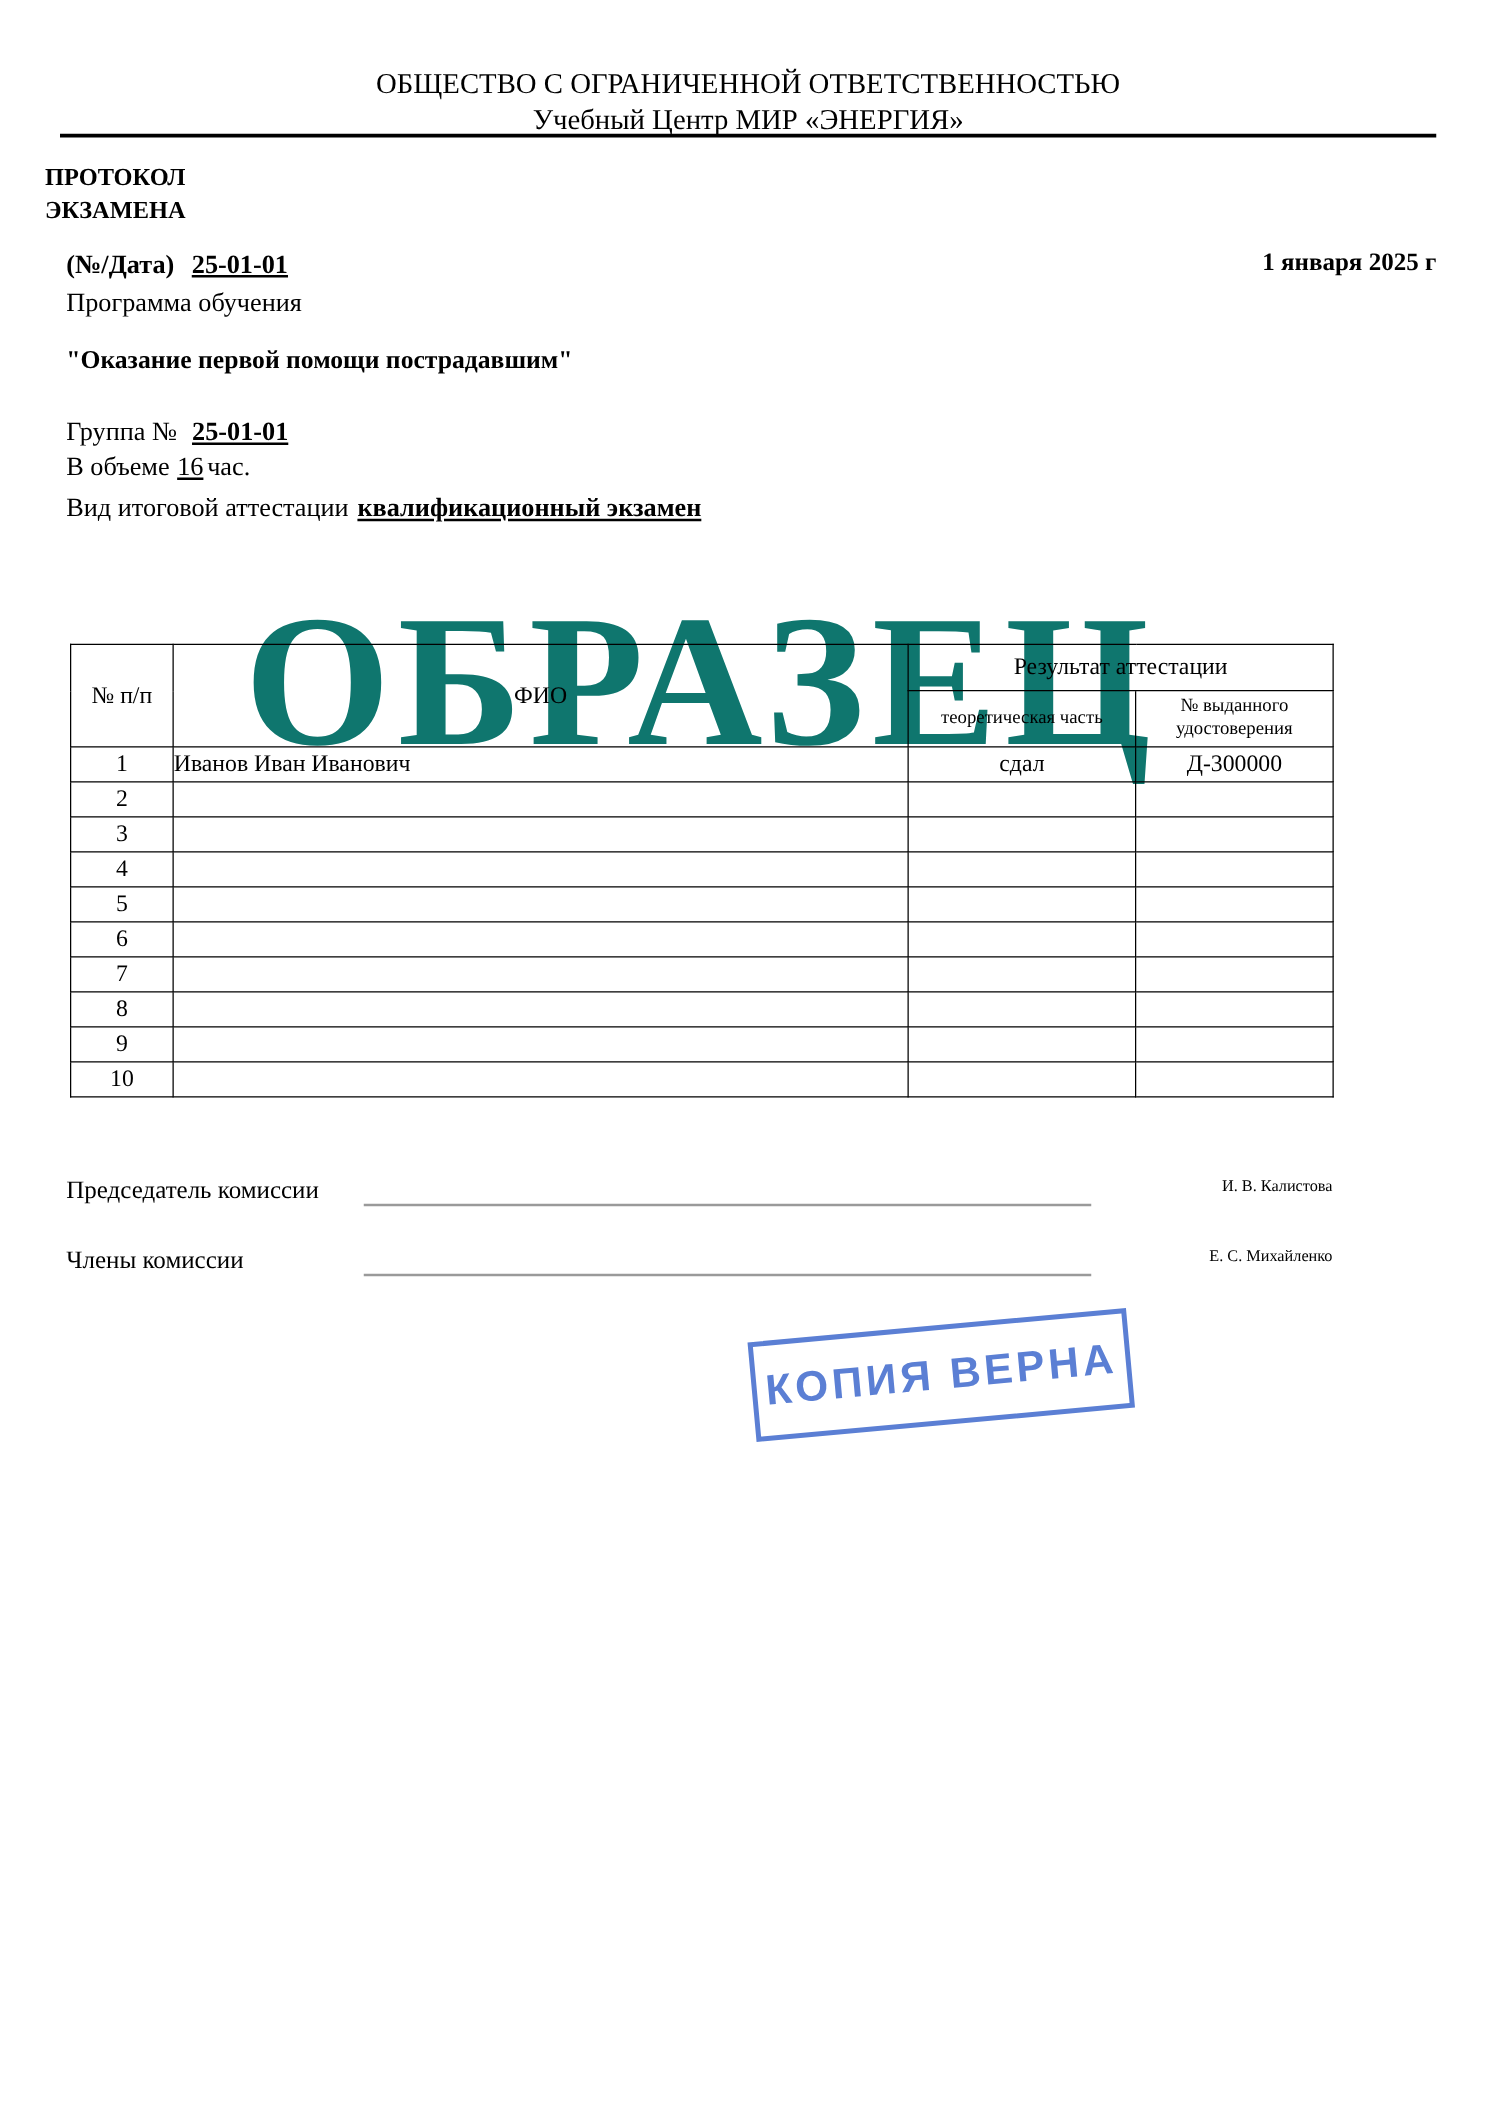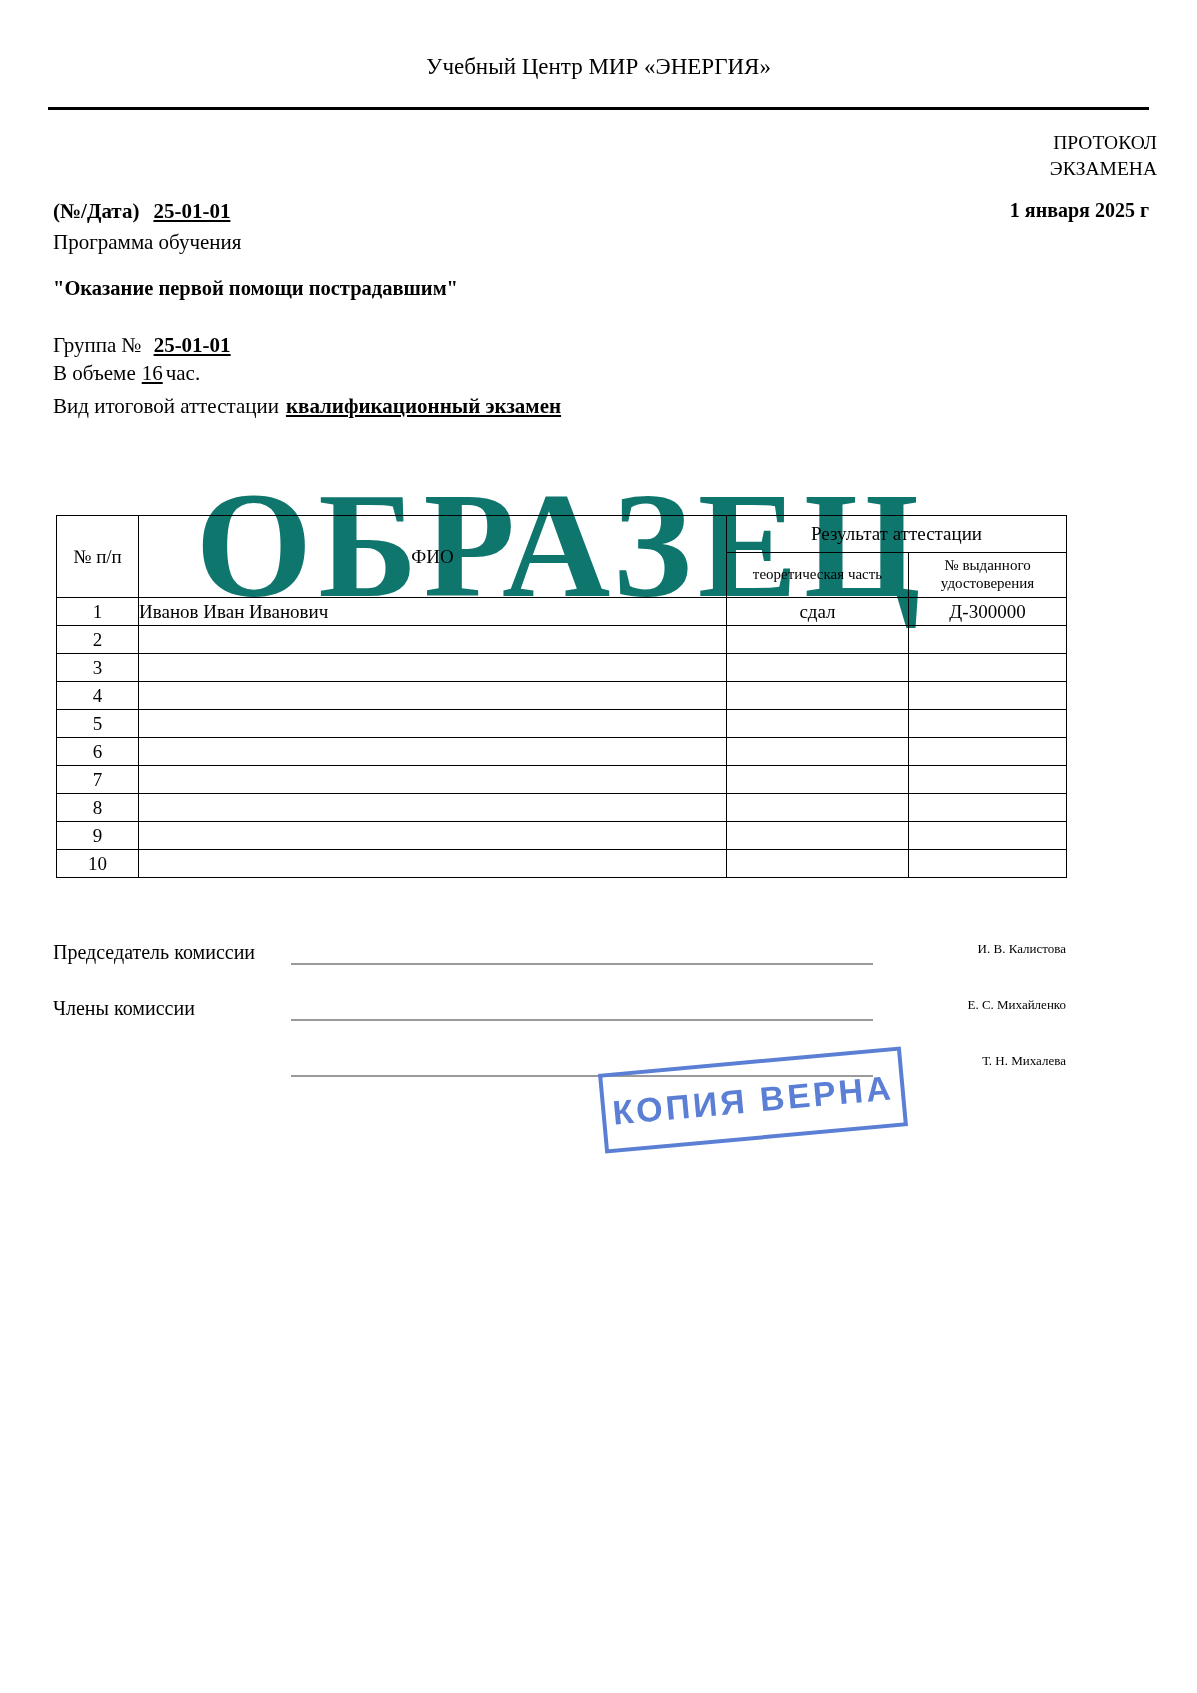--- a/index.html
+++ b/index.html
@@ -56,25 +56,25 @@
     left: 48px;
     top: 107px;
     width: 1101px;
     height: 0;
     border-top: 3px solid #000;
   }
 
   
   .title-block {
     position: absolute;
-    left: 56px;
+    left: 36px;
     top: 130px;
     width: 1101px;
-    text-align: right;
-    font-weight: normal;
+    text-align: left;
+    font-weight: bold;
     font-size: 19.5px;
     line-height: 1.33;
   }
 
   
   .row { position: absolute; font-size: 21px; }
 
   .meta-numdate { left: 53px; top: 199px; font-weight: bold; }
   .meta-numdate .lbl { font-weight: bold; }
   .meta-numdate .val {
@@ -227,20 +227,21 @@
 </head>
 <body>
 
 <div class="page">
 
   <div class="watermark">ОБРАЗЕЦ</div>
 
   <div class="content">
 
     <div class="org-block">
+      <div class="org-line1">ОБЩЕСТВО С ОГРАНИЧЕННОЙ ОТВЕТСТВЕННОСТЬЮ</div>
       <div class="org-line2">Учебный Центр МИР «ЭНЕРГИЯ»</div>
     </div>
     <div class="header-rule"></div>
 
     <div class="title-block">
       <div>ПРОТОКОЛ</div>
       <div>ЭКЗАМЕНА</div>
     </div>
 
     <div class="row meta-numdate">
@@ -354,25 +355,20 @@
         <div class="sign-row">
           <div class="sign-role">Председатель комиссии</div>
           <div class="sign-line"></div>
           <div class="sign-name">И. В. Калистова</div>
         </div>
         <div class="sign-row">
           <div class="sign-role">Члены комиссии</div>
           <div class="sign-line"></div>
           <div class="sign-name">Е. С. Михайленко</div>
         </div>
-        <div class="sign-row">
-          <div class="sign-role"></div>
-          <div class="sign-line"></div>
-          <div class="sign-name">Т. Н. Михалева</div>
-        </div>
       </div>
 
   </div>
 
   <div class="stamp">
     <span class="stamp-text">КОПИЯ  ВЕРНА</span>
   </div>
 
 </div>
 

